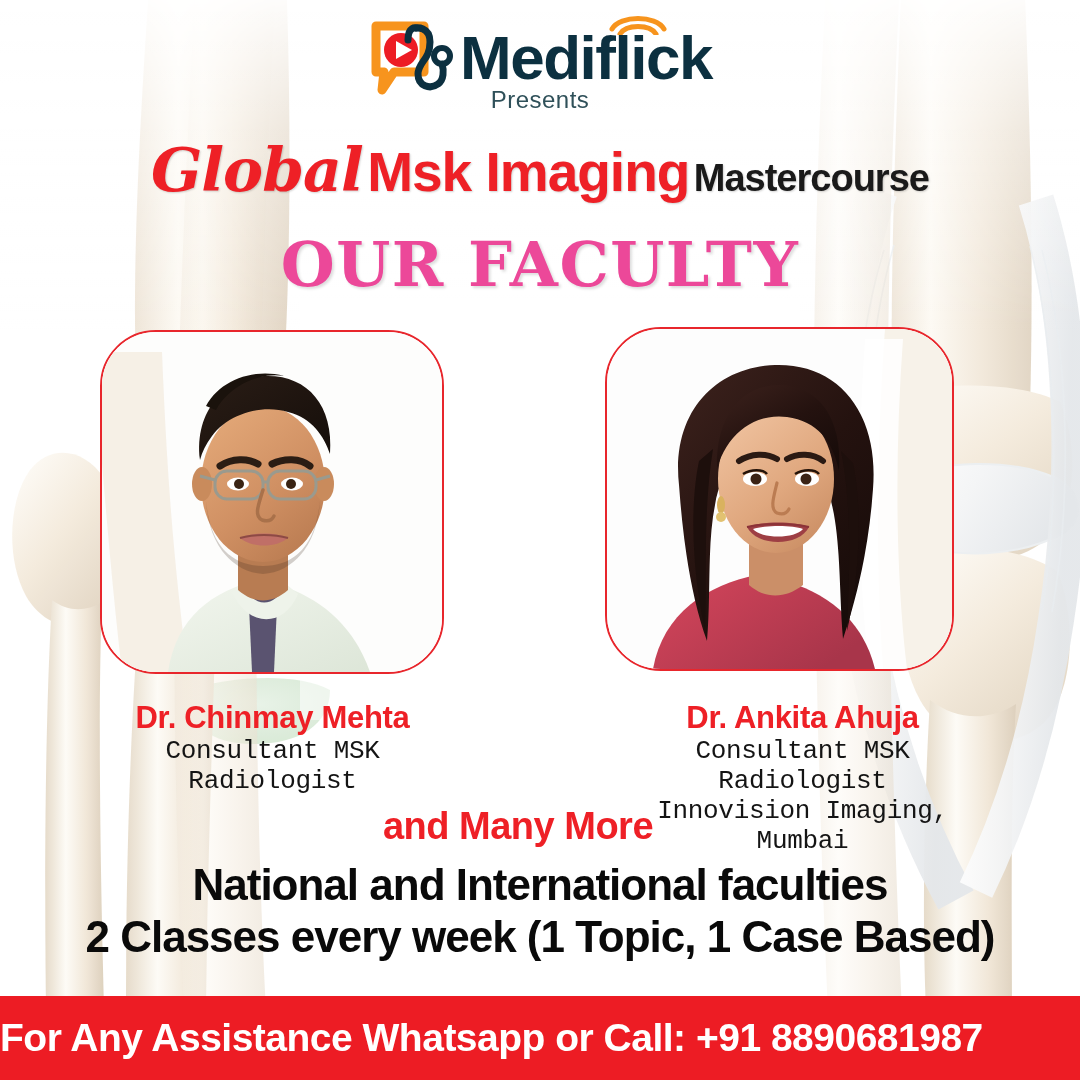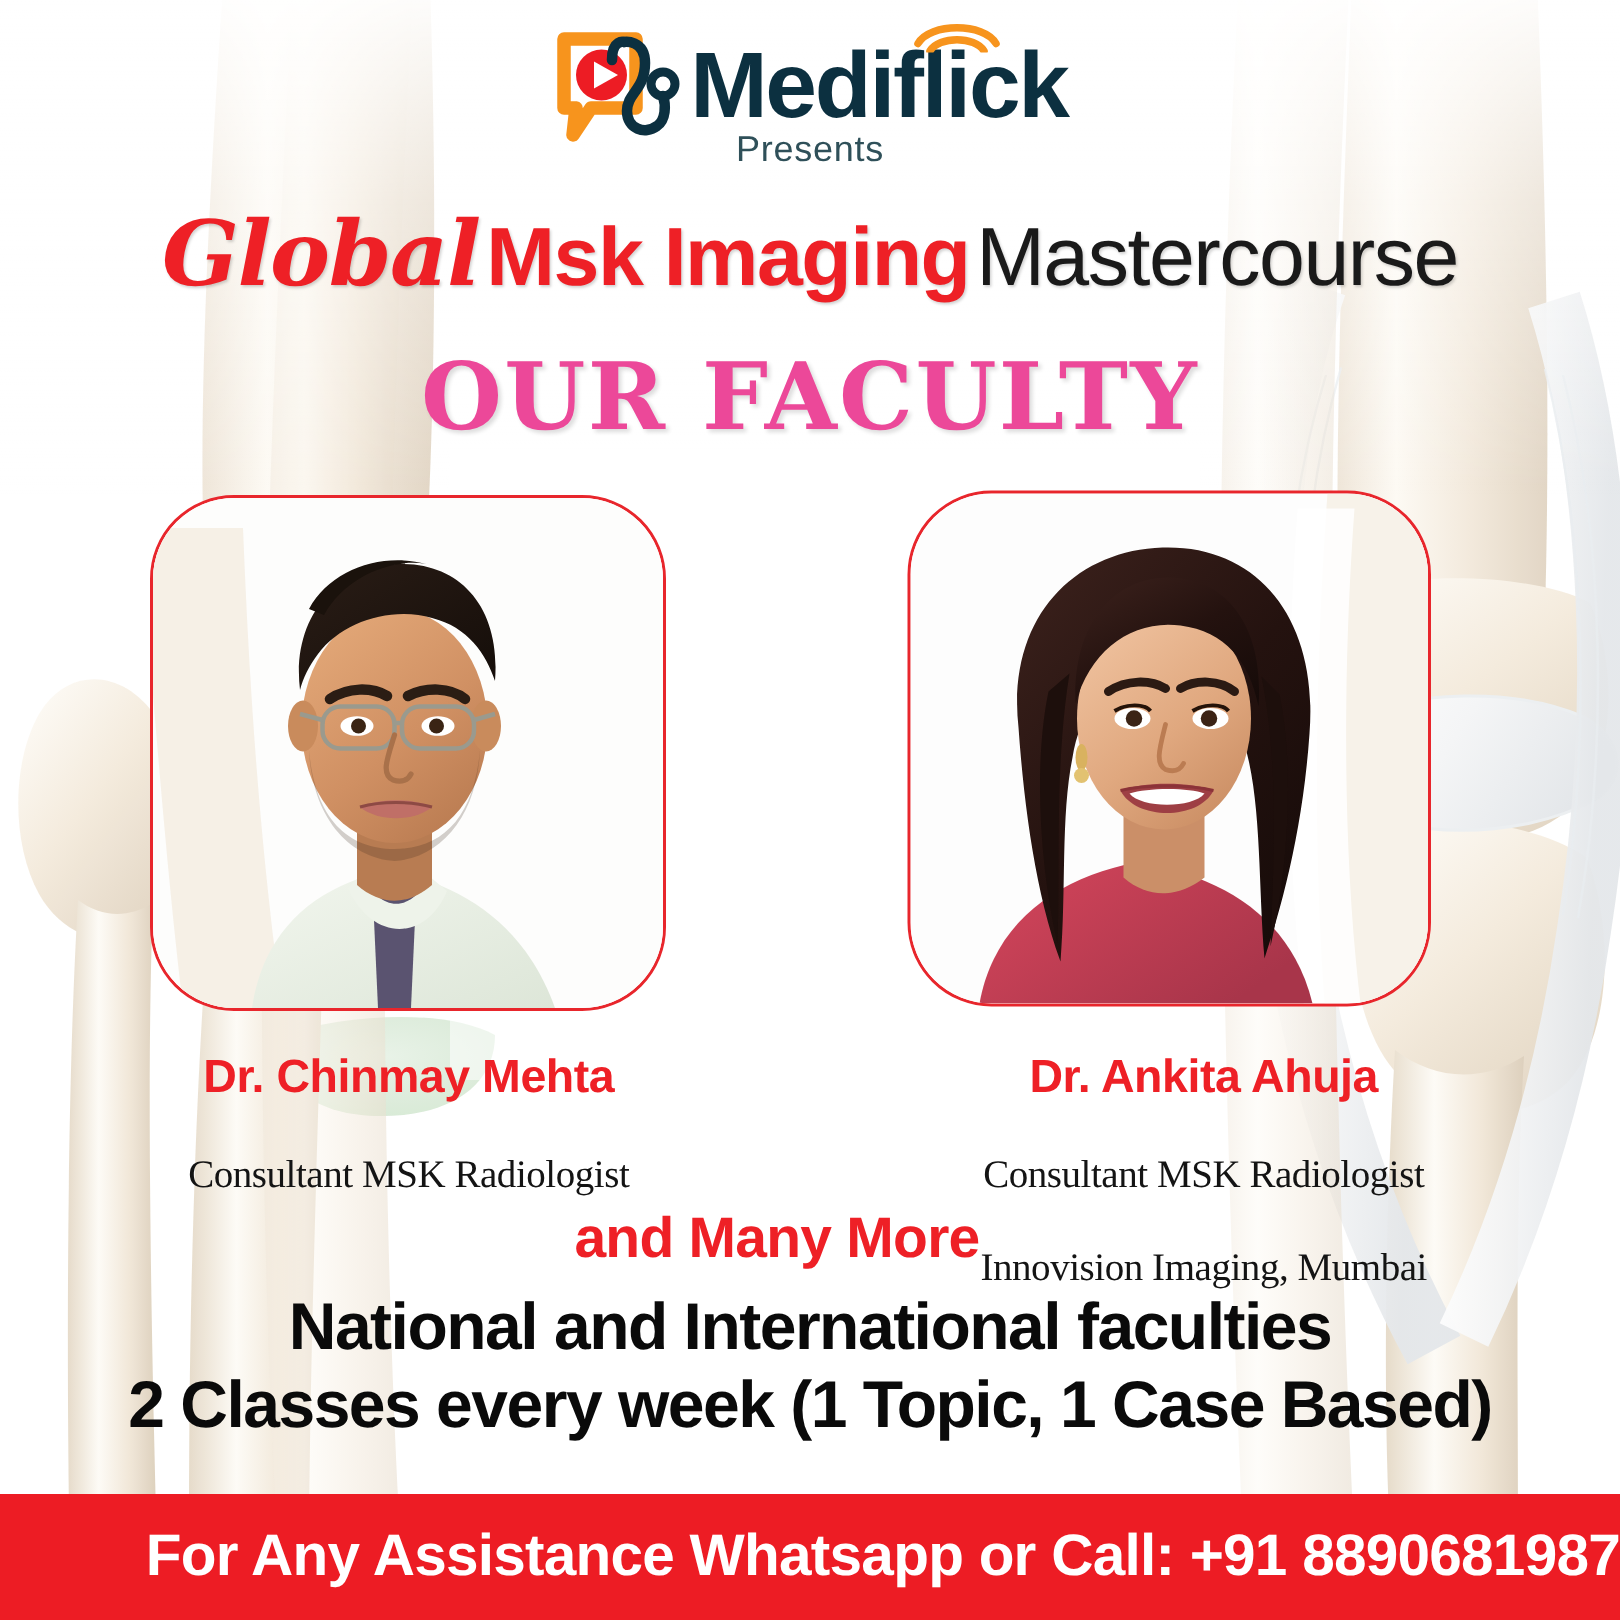--- a/index.html
+++ b/index.html
@@ -90,22 +90,22 @@
   .t-msk {
     font-family: "Liberation Sans", sans-serif;
     font-weight: bold;
     font-size: 55px;
     color: #ee2026;
     letter-spacing: -1px;
     text-shadow: 1px 1px 2px rgba(0,0,0,0.18);
   }
   .t-master {
     font-family: "Liberation Sans", sans-serif;
-    font-weight: normal;
-    font-size: 55px;
+    font-weight: bold;
+    font-size: 38px;
     color: #1a1a1a;
     letter-spacing: -1px;
     text-shadow: 1px 1px 2px rgba(0,0,0,0.18);
   }
   .our-faculty {
     position: absolute;
     top: 228px;
     left: 0;
     width: 1080px;
     text-align: center;
@@ -137,26 +137,25 @@
   .faculty-block.right { left: 605px; top: 700px; width: 395px; }
   .fac-name {
     font-family: "Liberation Sans", sans-serif;
     font-weight: bold;
     font-size: 31px;
     color: #ee2026;
     letter-spacing: -0.3px;
     line-height: 1.15;
   }
   .fac-line {
-    font-family: Liberation Serif, serif;
+    font-family: Liberation Mono, monospace;
     font-size: 26px;
     color: #141414;
     line-height: 1.16;
     letter-spacing: -0.3px;
-    margin-top: 32px;
   }
 
   
   .many-more {
     position: absolute;
     top: 805px;
     left: 0;
     width: 1036px;
     text-align: center;
     font-family: "Liberation Sans", sans-serif;
@@ -184,21 +183,21 @@
   
   .footer-bar {
     position: absolute;
     left: 0;
     bottom: 0;
     width: 1080px;
     height: 84px;
     background: #ed1c24;
     display: flex;
     align-items: center;
-    justify-content: flex-end;
+    justify-content: flex-start;
     z-index: 6;
   }
   .footer-text {
     font-family: "Liberation Sans", sans-serif;
     font-weight: bold;
     font-size: 39px;
     color: #ffffff;
     letter-spacing: -0.5px;
     white-space: nowrap;
   }

